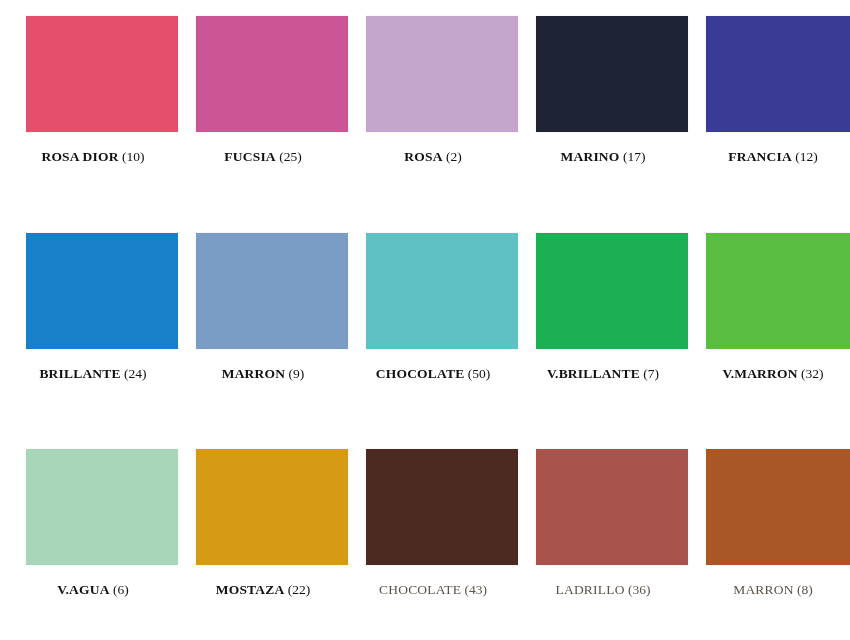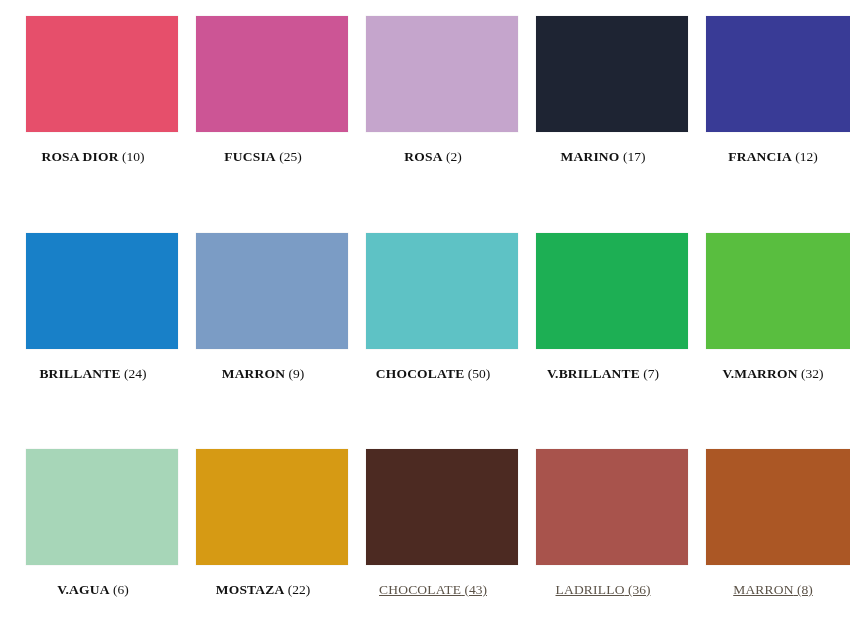--- a/index.html
+++ b/index.html
@@ -63,21 +63,20 @@
     font-weight: bold;
     letter-spacing: 0.2px;
   }
   .swatch-caption .swatch-code {
     font-weight: normal;
   }
 
   
   .swatch-cell.faded .swatch-caption {
     color: #5c5348;
-    text-decoration: underline;
   }
   .swatch-cell.faded .swatch-caption .swatch-name {
     font-weight: normal;
   }
 </style>
 </head>
 <body style="background-color: rgb(255, 255, 255);">
 
 <div id="palette-sheet">
 

